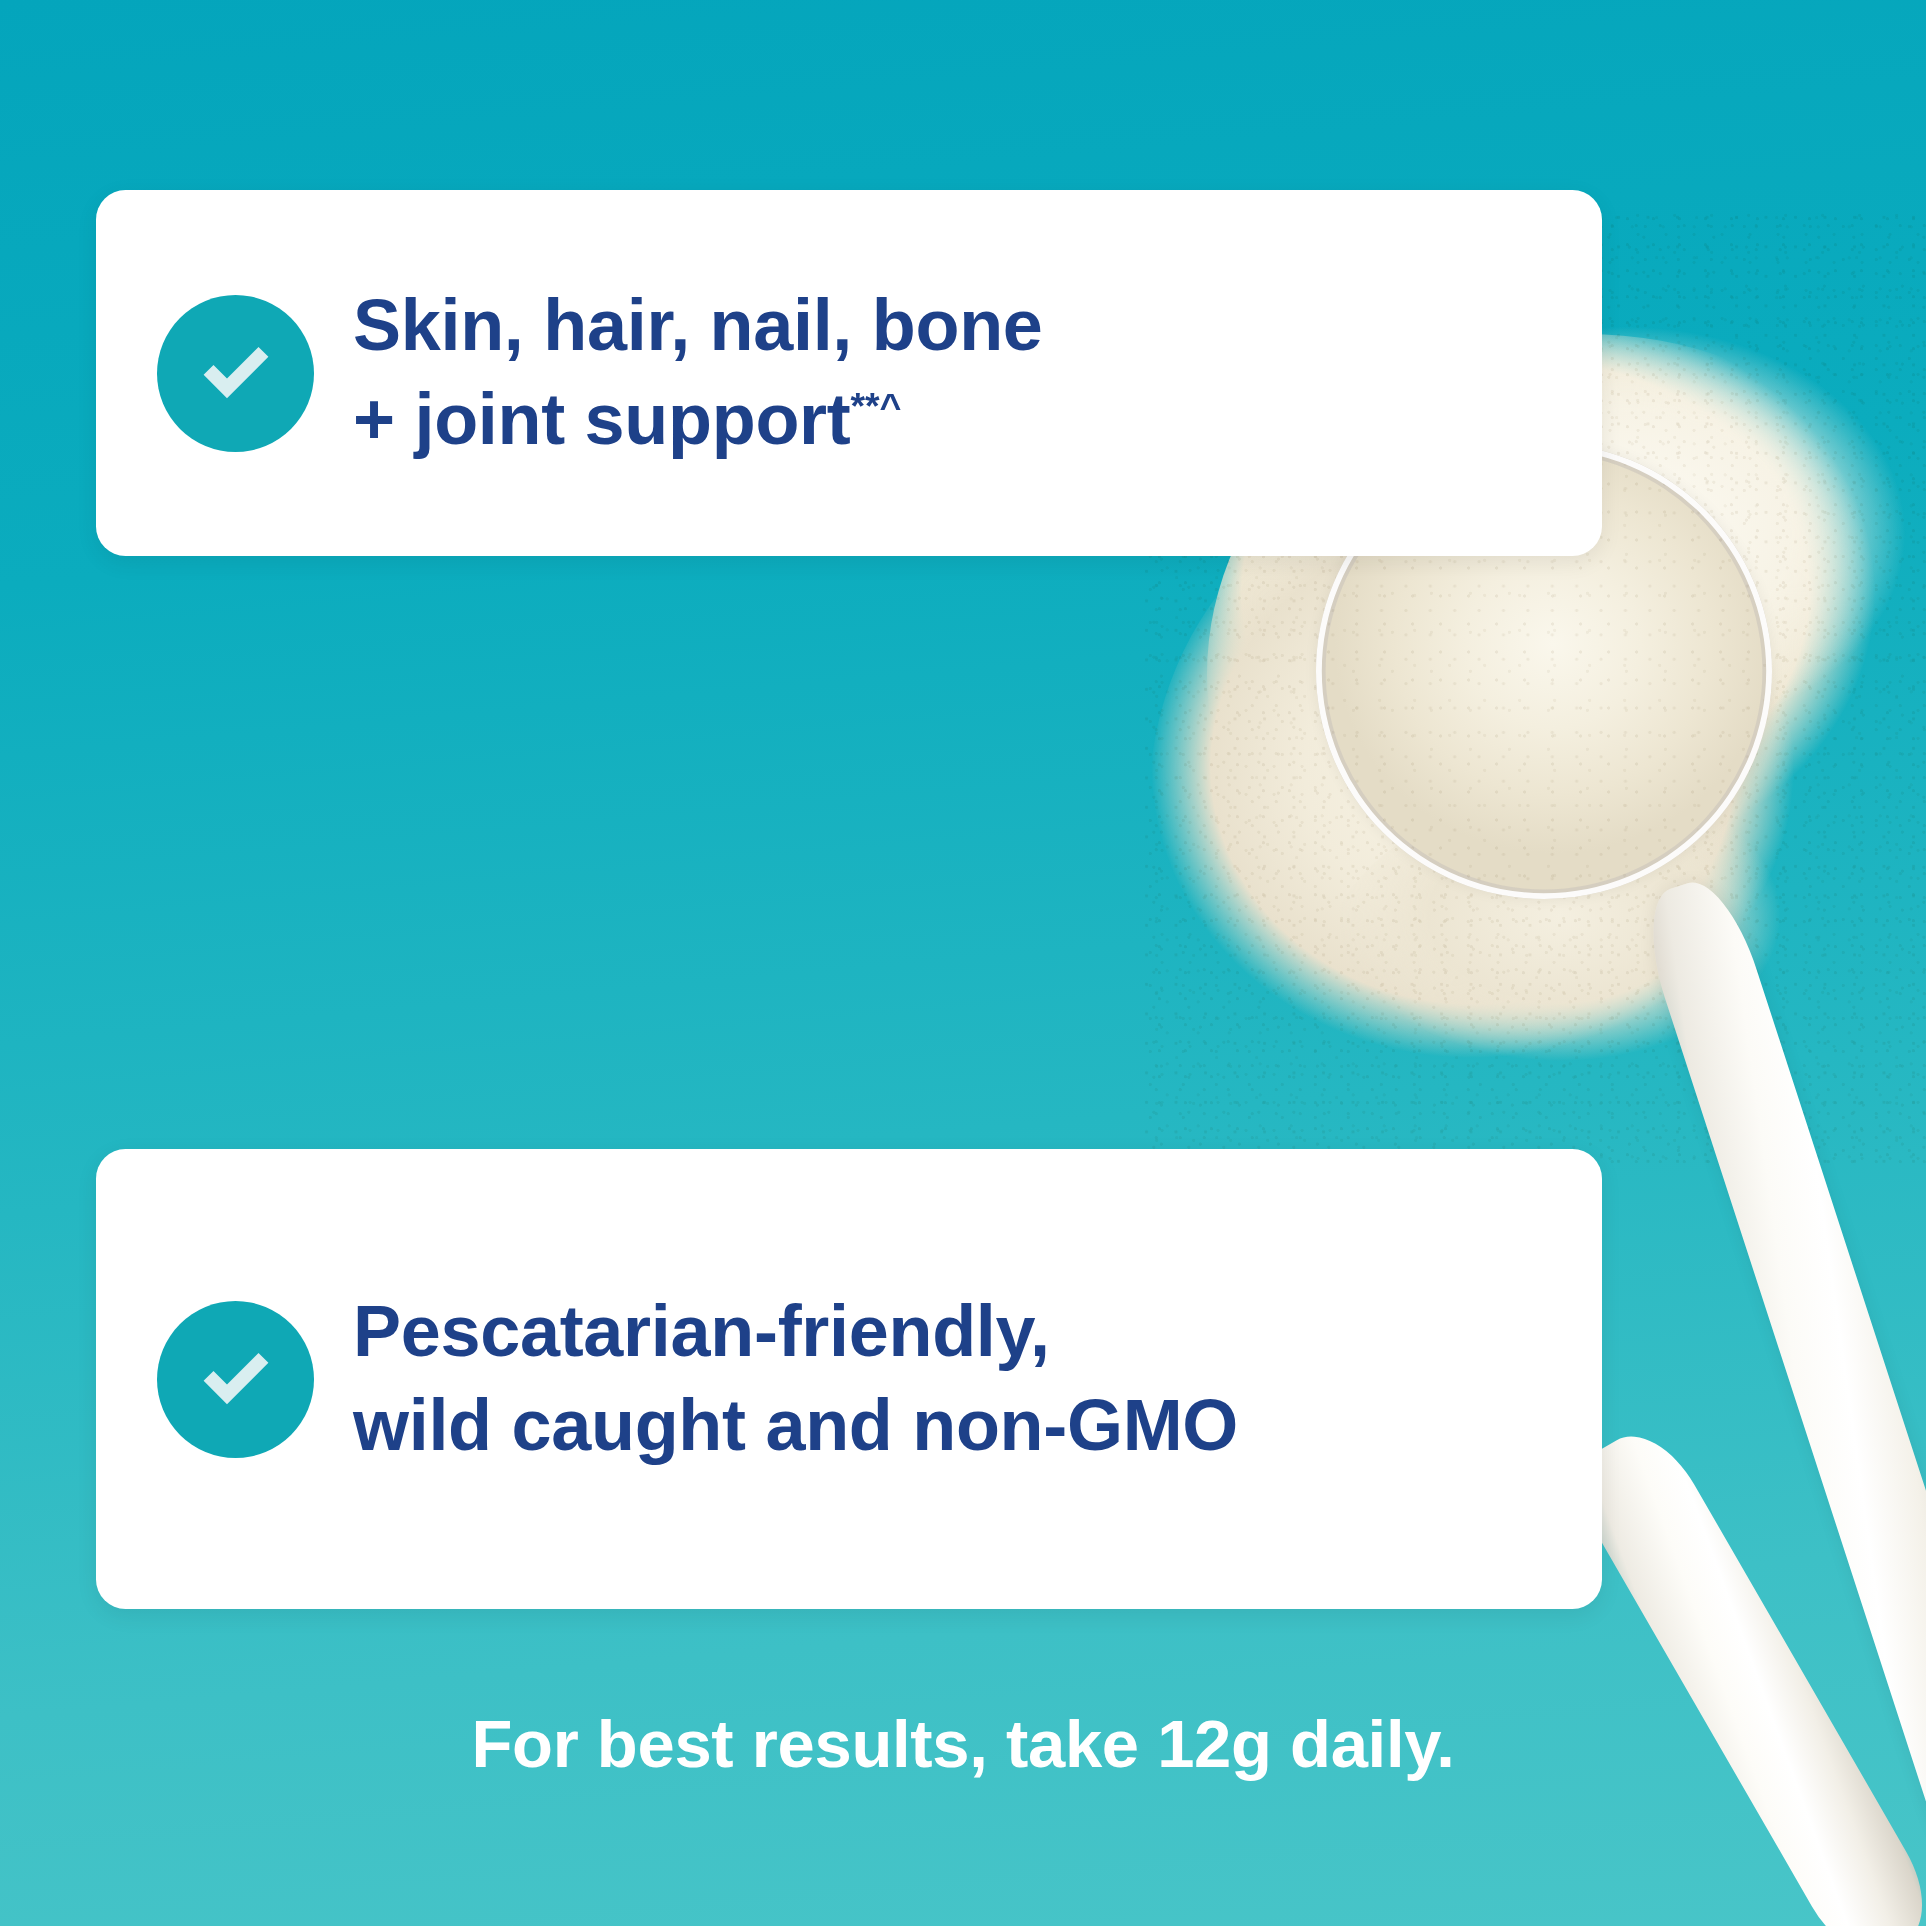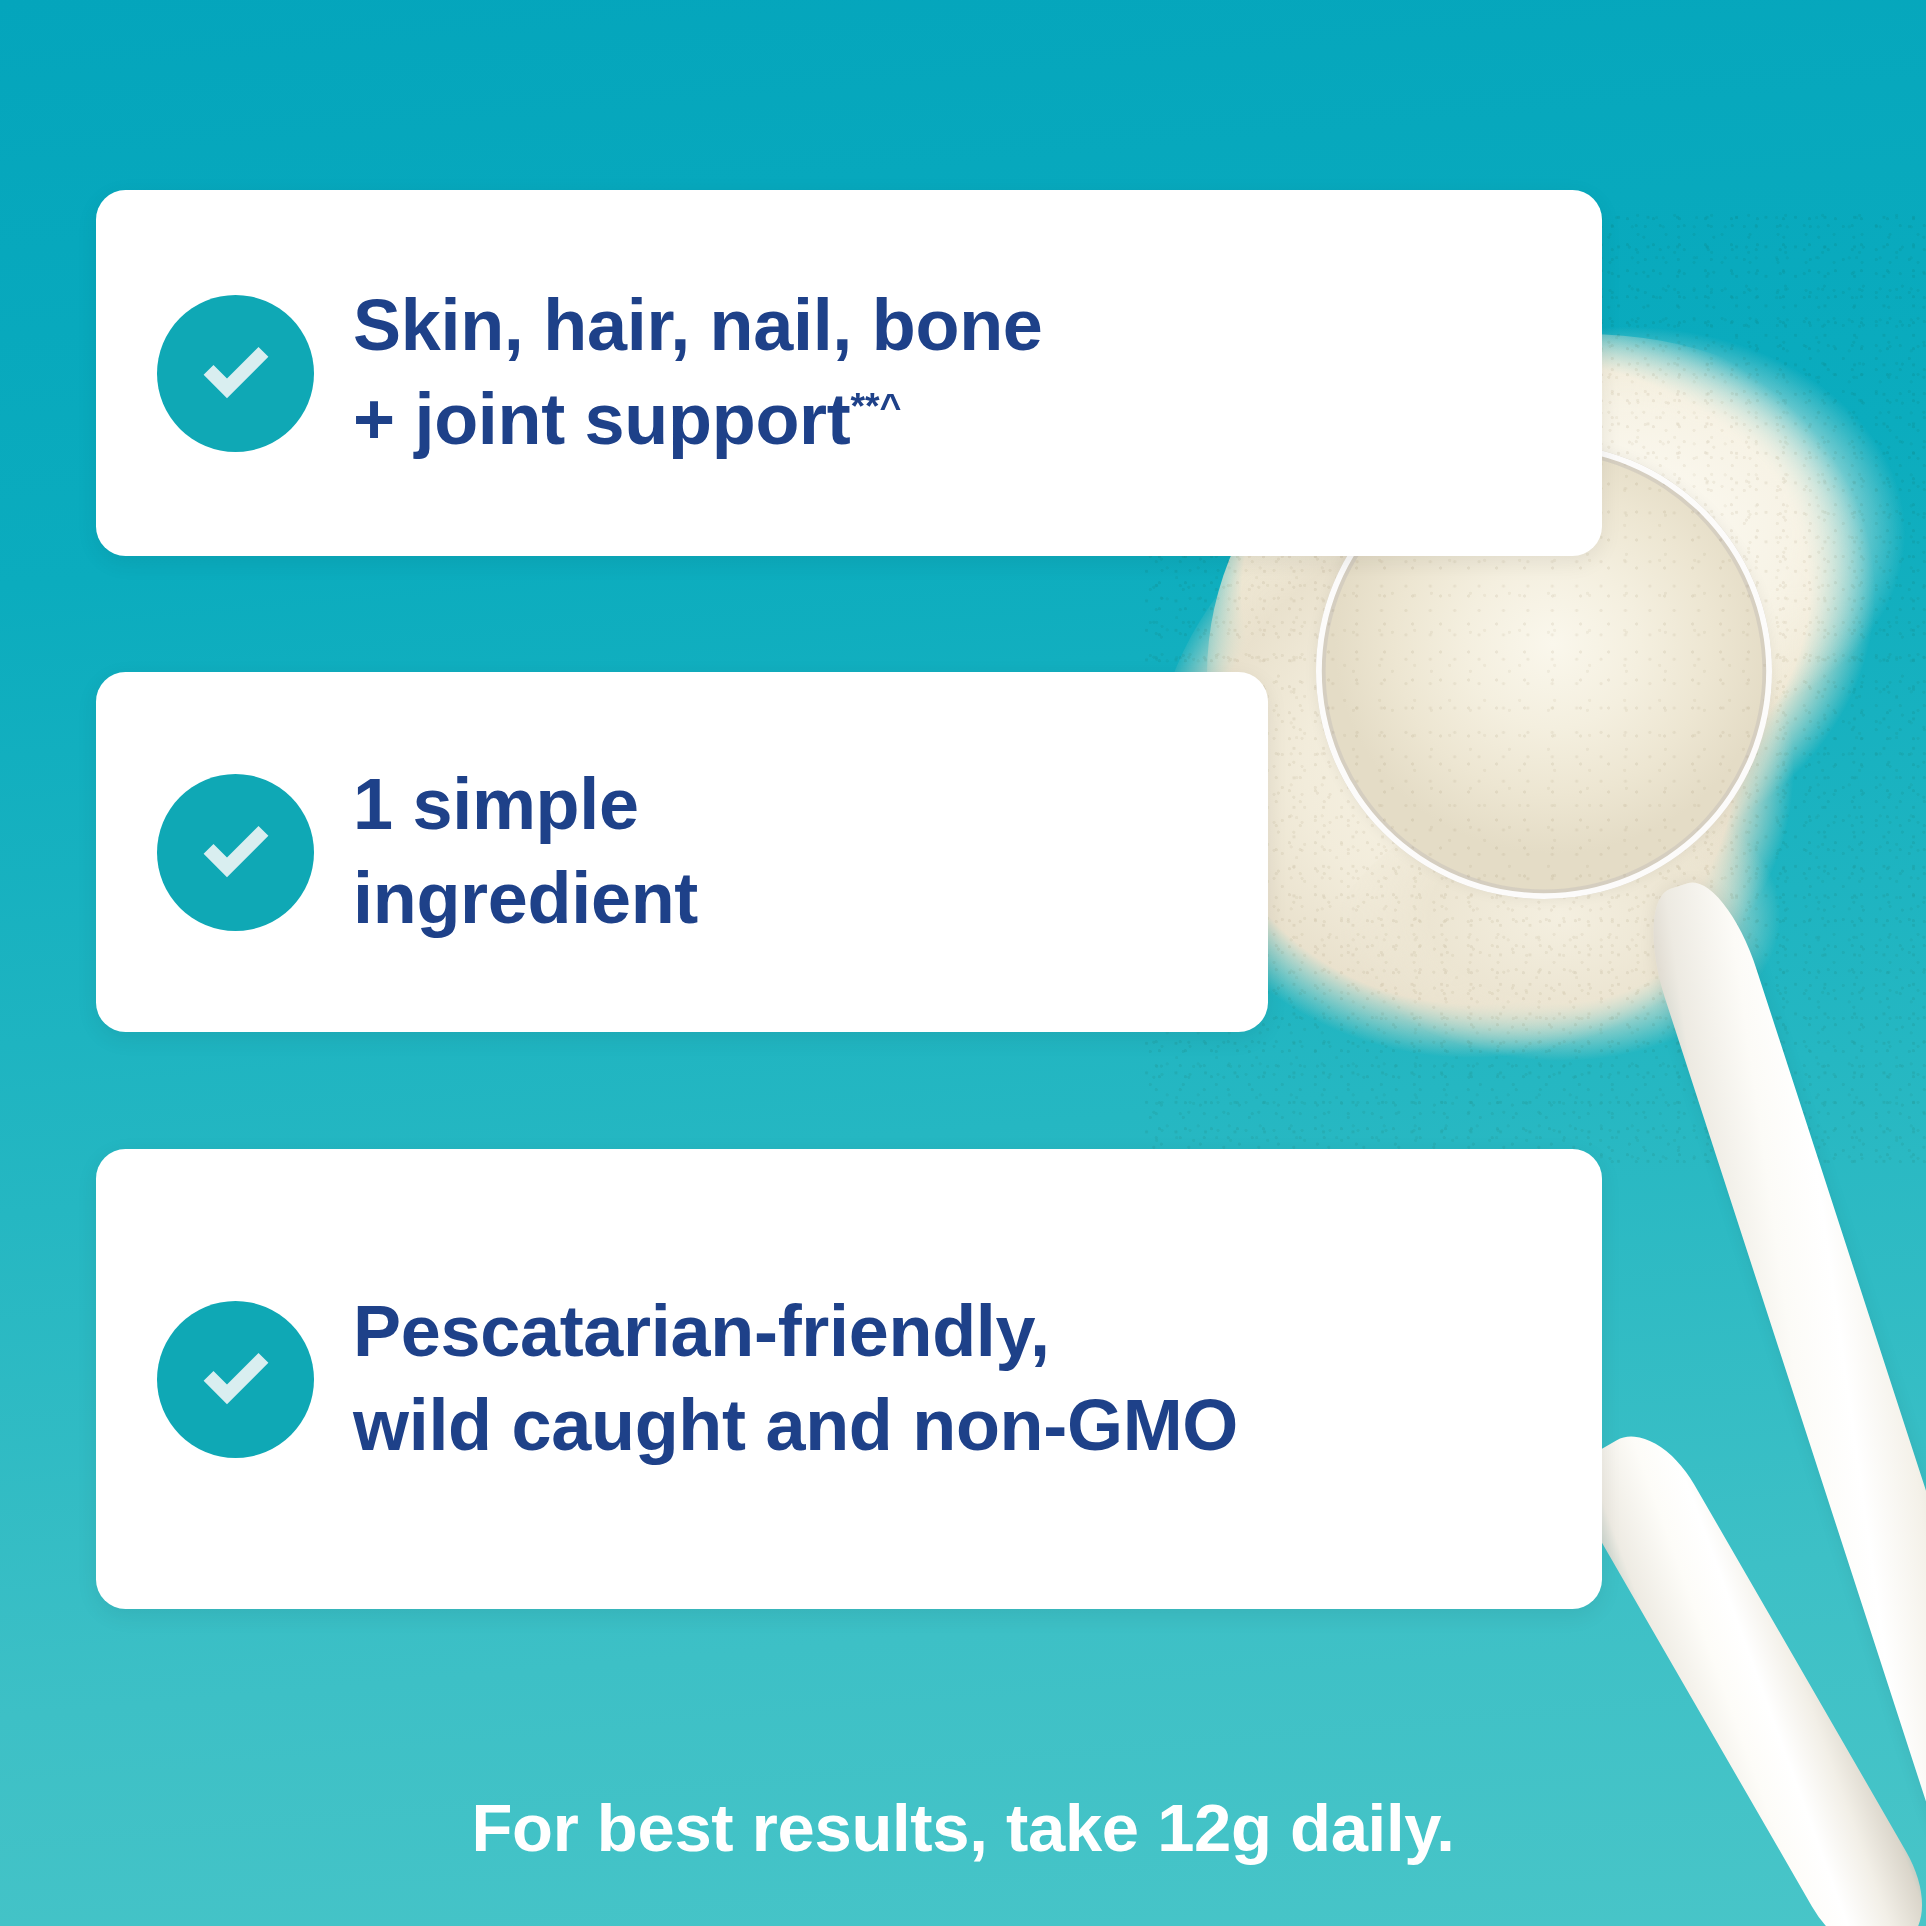--- a/index.html
+++ b/index.html
@@ -181,21 +181,21 @@
     font-size: .52em;
     vertical-align: super;
     letter-spacing: 0;
   }
 
   
   #footer-note {
     position: absolute;
     left: 0;
     right: 0;
-    top: 1789px;
+    top: 1705px;
     text-align: center;
     color: #FFFFFF;
     font-size: 67px;
     font-weight: 700;
     letter-spacing: -0.3px;
   }
 </style>
 </head>
 <body>
 
@@ -216,29 +216,20 @@
   <div class="card" id="card-1">
     <div class="check-badge">
       <svg viewBox="0 0 100 100" aria-hidden="true">
         <path d="M14 52 L25 41 L40 56 L75 21 L86 32 L40 78 Z" fill="#D9EEF0"></path>
       </svg>
     </div>
     <div class="card-text"><span>Skin, hair, nail, bone
 + joint support</span><sup>**^</sup></div>
   </div>
 
-  <div class="card" id="card-2">
-    <div class="check-badge">
-      <svg viewBox="0 0 100 100" aria-hidden="true">
-        <path d="M14 52 L25 41 L40 56 L75 21 L86 32 L40 78 Z" fill="#D9EEF0"></path>
-      </svg>
-    </div>
-    <div class="card-text"><span>1 simple
-ingredient</span><sup></sup></div>
-  </div>
 
   <div class="card" id="card-3">
     <div class="check-badge">
       <svg viewBox="0 0 100 100" aria-hidden="true">
         <path d="M14 52 L25 41 L40 56 L75 21 L86 32 L40 78 Z" fill="#D9EEF0"></path>
       </svg>
     </div>
     <div class="card-text"><span>Pescatarian-friendly,
 wild caught and non-GMO</span><sup></sup></div>
   </div>

